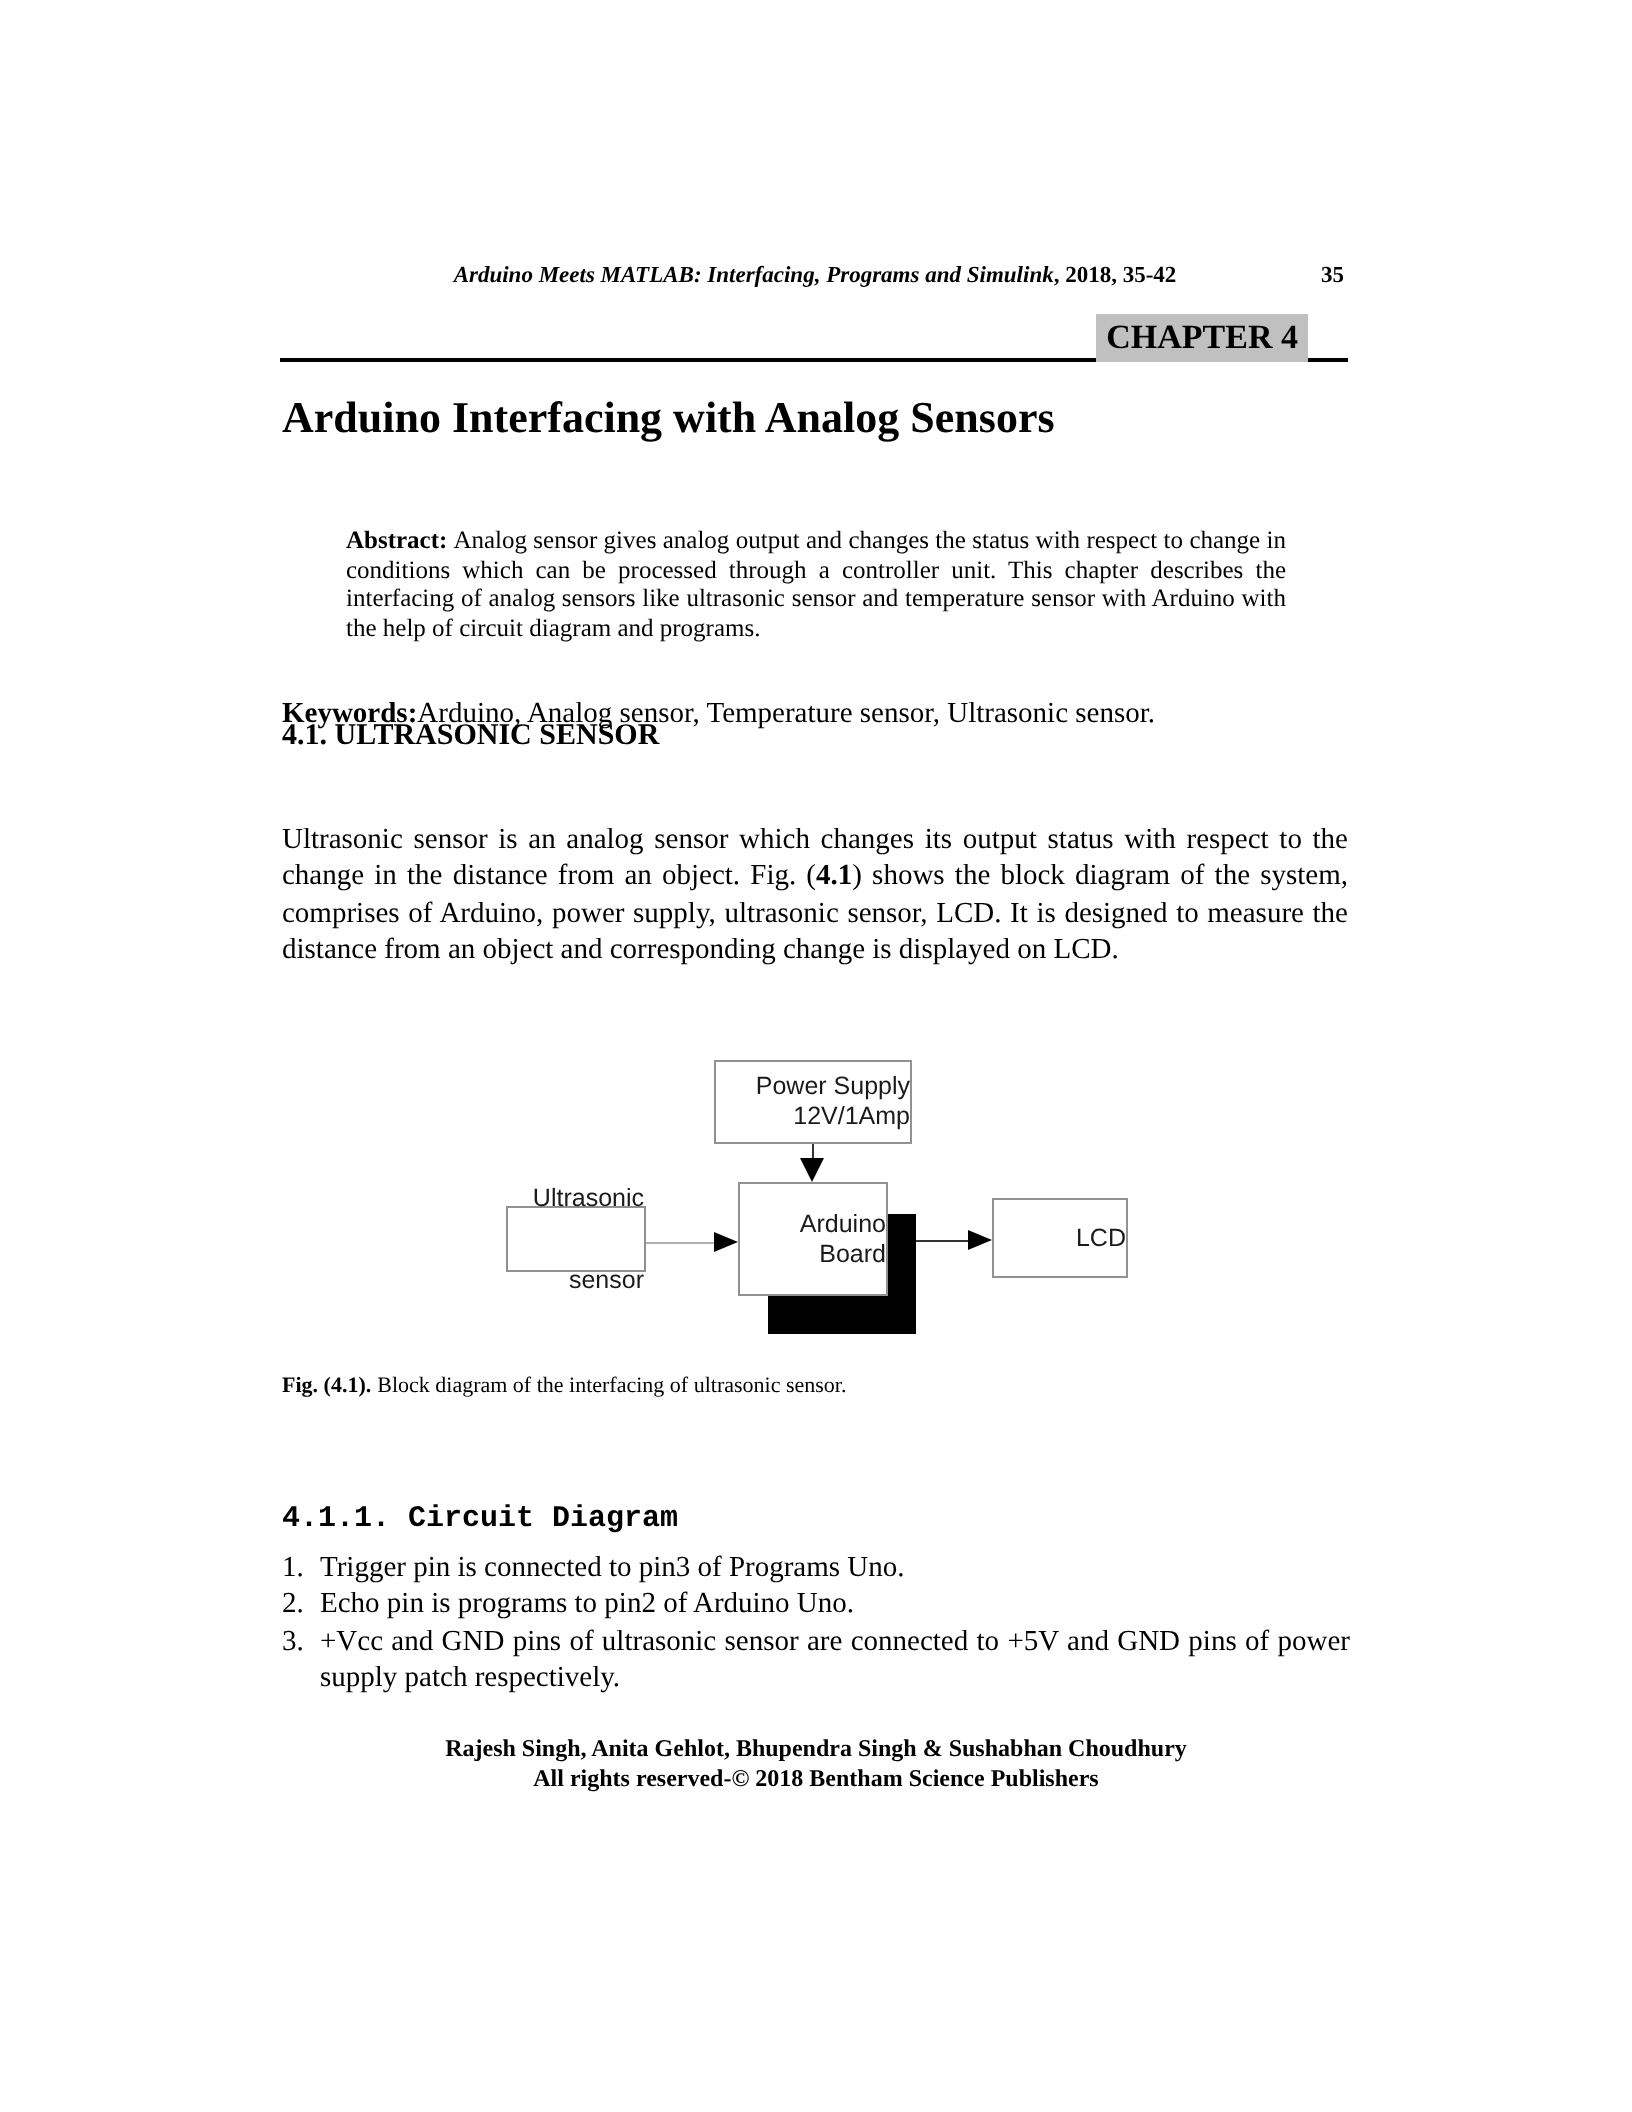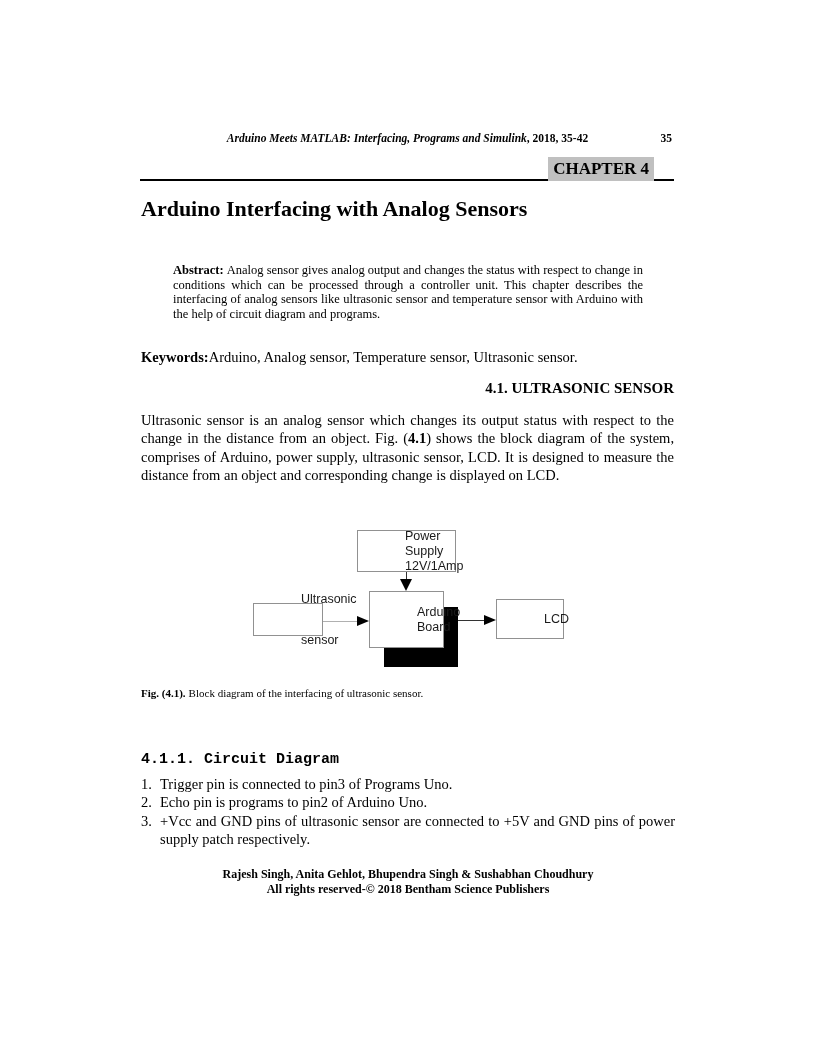--- a/index.html
+++ b/index.html
@@ -49,39 +49,38 @@
   .keywords {
     position:absolute; left:141px; top:349px; width:533px;
     font-size:14.5px;
   }
   .keywords .lbl { font-weight:bold; margin-right:0; }
 
   .sec-heading {
     position:absolute; left:141px; width:533px;
     font-size:15px; font-weight:bold;
   }
-  .h-ultrasonic { top:380px;text-align:right; }
+  .h-ultrasonic { top:360px; }
   .h-circuit { top:751px;font-family:Liberation Mono, monospace; }
 
   .body-para {
     position:absolute; left:141px; width:533px;
     font-size:14.5px; line-height:18.3px; text-align:justify;
   }
   .para-ultrasonic { top:411px; }
   .para-circuit { top:745px; }
 
   
   .diagram { position:absolute; left:0; top:0; width:816px; height:0; }
   .dbox {
     position:absolute; background:#fff; border:1px solid #919191;
     font-family:"Liberation Sans", sans-serif; font-size:12.5px; line-height:15px;
-    color:#1a1a1a; text-align:left;
+    color:#1a1a1a; text-align:right;
     display:flex; flex-direction:column; justify-content:center;
     z-index:2;
-    padding-left:47px;
   }
   .box-power      { left:357px; top:530px; width:99px; height:42px; }
   .box-ultrasonic { left:253px; top:603px; width:70px; height:33px;gap:26px; }
   .box-arduino    { left:369px; top:591px; width:75px; height:57px; }
   .box-lcd        { left:496px; top:599px; width:68px; height:40px; }
   .box-shadow     { position:absolute; left:384px; top:607px; width:74px; height:60px; background:#000; z-index:1; }
 
   .v-line  { position:absolute; left:406px; top:572px; width:1px; height:8px; background:#333; }
   .v-head  { position:absolute; left:400px; top:579px; width:0; height:0;
              border-left:6px solid transparent; border-right:6px solid transparent;

